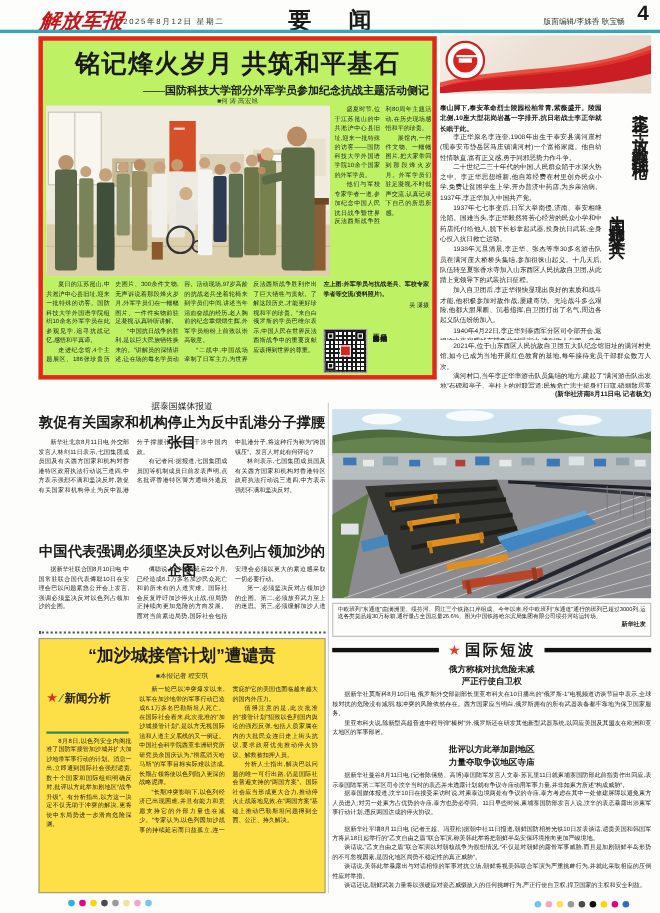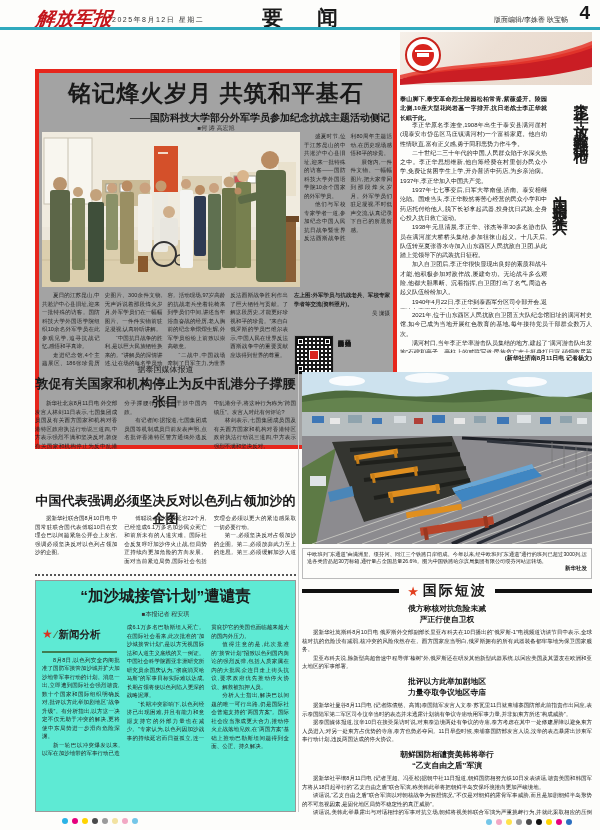--- a/index.html
+++ b/index.html
@@ -14,22 +14,22 @@
   .editors{position:absolute;right:32px;top:15px;font-size:7px;color:#333;}
   .pagenum{position:absolute;right:10px;top:2px;font-size:19px;font-weight:900;}
   .teal-rule{position:absolute;left:0;top:27px;width:600px;height:3px;background:#2fa9bd;}
   
   .t{font-size:5.5px;line-height:1.55;text-align:justify;color:#222;overflow:hidden;}
   .para{margin:0;text-indent:2em;}
   .cols2{column-count:2;column-gap:5px;}
   .cols3{column-count:3;column-gap:7px;}
   .cols4{column-count:4;column-gap:5px;}
   
-  .feature{position:absolute;left:35px;top:33px;width:362px;height:380px;border:4px solid #e6261c;
-        box-sizing:border-box;background:#a3a3a3;margin-top:36px;}
+  .feature{position:absolute;left:35px;top:33px;width:362px;height:312px;border:4px solid #e6261c;
+        box-sizing:border-box;background:#bef264;}
   .feature h1{position:absolute;left:0;top:5px;width:100%;margin:0;text-align:center;font-size:23px;
         font-weight:900;letter-spacing:1px;}
   .feature h2{position:absolute;left:0;top:38px;width:100%;margin:0;text-align:center;font-size:10px;
         font-weight:700;font-family:"Liberation Serif","DejaVu Serif",serif;padding-left:44px;}
   .feature .byline{position:absolute;left:0;top:51px;width:100%;text-align:center;font-size:6px;color:#333;}
   .feature .photo{position:absolute;left:3px;top:59px;width:258px;height:155px;overflow:hidden;background:#e9e3d6;}
   .feature .side-text{position:absolute;left:265px;top:59px;width:88px;height:155px;}
   .feature .bottom{position:absolute;left:3px;top:218px;width:348px;height:84px;display:flex;gap:6px;}
   .feature .bottom-cols{width:246px;height:84px;}
   .feature .right-cell{width:96px;display:flex;flex-direction:column;gap:2px;}
@@ -67,25 +67,25 @@
   .vhead .vl2{padding-top:92px;}
   
   .hk-kicker{position:absolute;left:35px;top:364px;width:261px;text-align:center;font-size:8px;
       font-family:"Liberation Serif","DejaVu Serif",serif;}
   .hk-head{position:absolute;left:35px;top:375px;width:261px;margin:0;text-align:center;font-size:13px;font-weight:700;}
   .hk-cols{position:absolute;left:35px;top:399px;width:261px;height:58px;}
   .gaza-head{position:absolute;left:35px;top:492px;width:261px;margin:0;text-align:center;font-size:13px;font-weight:900;}
   .gaza-cols{position:absolute;left:35px;top:514px;width:261px;height:56px;}
   .dotted-sep{position:absolute;left:35px;top:574px;width:261px;border-top:2px dotted #555;}
   .analysis{position:absolute;left:35px;top:580px;width:261px;height:232px;border:1px solid #999;
-      box-sizing:border-box;background:#5eead4;}
+      box-sizing:border-box;background:#fde047;}
   .analysis h3{position:absolute;left:0;top:5px;width:100%;margin:0;text-align:center;font-size:15.5px;font-weight:900;}
   .analysis .byline{position:absolute;left:0;top:29px;width:100%;text-align:center;font-size:6px;color:#333;}
   .analysis-cols{position:absolute;left:6px;top:42px;width:247px;height:182px;}
-  .badge{display:block;width:96%;padding:2px 0 7px;border-bottom:2px solid #3f7d52;margin-bottom:3px;
+  .badge{display:block;width:96%;padding:2px 0 21px;border-bottom:2px solid #3f7d52;margin-bottom:3px;
       font-size:10.5px;font-weight:900;text-indent:0;break-inside:avoid;}
   .badge .star-g{color:#d8321f;font-size:12px;margin-right:2px;}
   .badge .slash-g{color:#3f7d52;font-weight:900;margin-right:2px;}
   
   .railway{position:absolute;left:302px;top:372px;width:290px;height:172px;margin:0;overflow:hidden;background:#cde2ee;}
   .rail-caption{position:absolute;left:302px;top:548px;width:290px;height:31px;border:1px solid #bbb;
       box-sizing:border-box;padding:2px 4px;font-size:5.2px;line-height:1.35;text-align:justify;color:#222;}
   .rail-caption .credit{font-weight:700;}
   
   .briefs-header{position:absolute;left:302px;top:584px;width:290px;height:14px;display:flex;align-items:center;}
@@ -381,24 +381,20 @@
         <span>批评以方此举加剧地区</span>
           <span>力量夺取争议地区寺庙</span>
       </h4>
       <div class="t">
           <p class="para">据新华社曼谷8月11日电  (记者陈倩慈、高博)泰国陆军发言人文泰·苏瓦里11日就柬埔寨国防部此前指责作出回应,表示泰国陆军第二军区司令汶辛当时的表态并未透露计划就有争议寺庙动用军事力量,并非如柬方所述“构成威胁”。</p>
           <p class="para">据泰国媒体报道,汶辛10日在接受采访时说,对柬泰边境两处有争议的寺庙,泰方考虑在其中一处修建屏障以避免柬方人员进入;对另一处柬方占优势的寺庙,泰方也势必夺回。11日早些时候,柬埔寨国防部发言人说,汶辛的表态暴露出涉柬军事行动计划,违反两国达成的停火协议。</p>
           <p class="para">文泰对此解释说,泰军队员目前驻扎在寺外30米处,将通过适当程序使其重归泰国管辖,并准备在两国边界委员会会议框架内就该事宜进行讨论和谈判,同时重申泰国不会从现有驻扎点后撤。</p>
         </div>
     </article>
     <article>
-      <h4>
-        <span>朝鲜国防相谴责美韩将举行</span>
-          <span>“乙支自由之盾”军演</span>
-      </h4>
       <div class="t">
           <p class="para">据新华社平壤8月11日电  (记者王超、冯亚松)据朝中社11日报道,朝鲜国防相努光铁10日发表谈话,谴责美国和韩国军方将从18日起举行的“乙支自由之盾”联合军演,称美韩此举将把朝鲜半岛安保环境推向更加严峻境地。</p>
           <p class="para">谈话说,“乙支自由之盾”联合军演以对朝核战争为假想情况,“不仅是对朝鲜的露骨军事威胁,而且是加剧朝鲜半岛形势的不可忽视因素,是固化地区局势不稳定性的真正威胁”。</p>
           <p class="para">谈话说,美韩此举暴露出与对话相悖的军事对抗立场,朝鲜将视美韩联合军演为严重挑衅行为,并就此采取相应的压倒性应对举措。</p>
           <p class="para">谈话还说,朝鲜武装力量将以强硬应对姿态威慑敌人的任何挑衅行为,严正行使自卫权,捍卫国家的主权和安全利益。</p>
         </div>
     </article>
   </div>
 
   <div class="vrule"></div>

